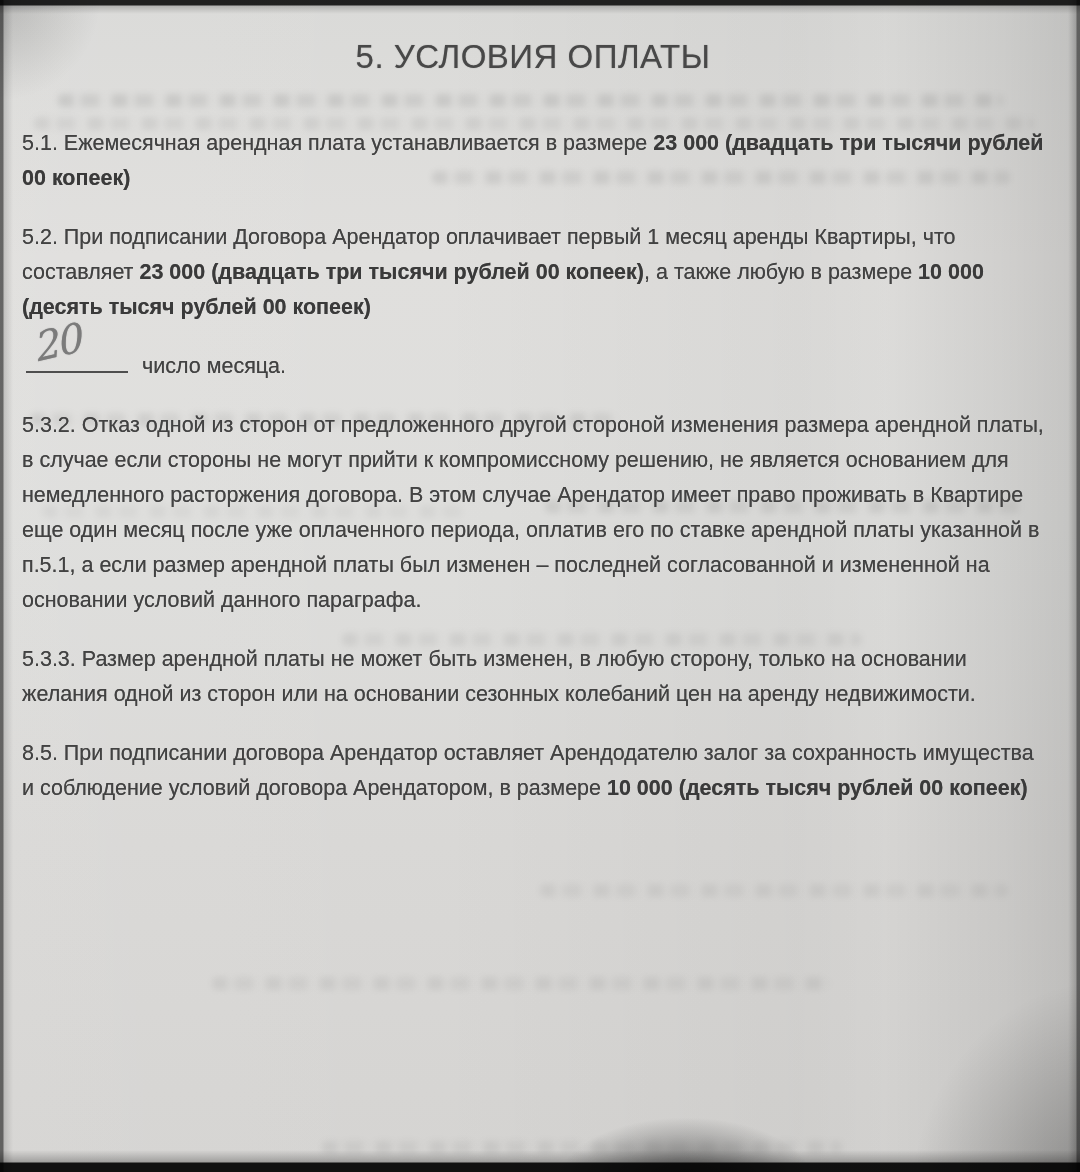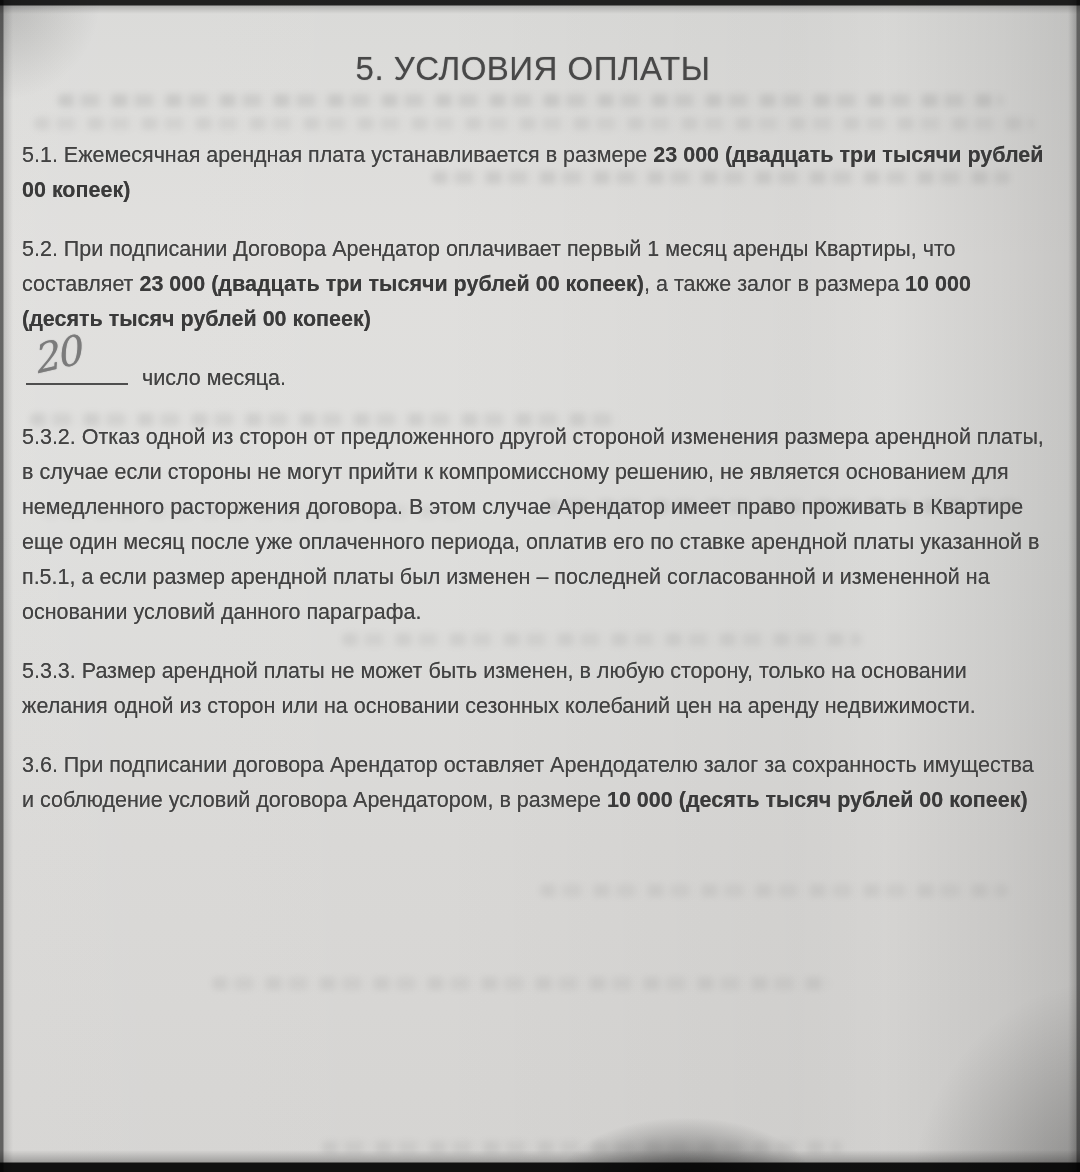--- a/index.html
+++ b/index.html
@@ -24,21 +24,21 @@
       radial-gradient(ellipse 270px 330px at 102% 104%, rgba(0,0,0,.30), rgba(0,0,0,0) 72%),
       
       radial-gradient(circle 140px at 0% 0%, rgba(0,0,0,.16), rgba(0,0,0,0) 72%),
       
       linear-gradient(90deg, rgba(255,255,255,.05) 0%, rgba(0,0,0,0) 40%, rgba(0,0,0,.03) 74%, rgba(0,0,0,.015) 82%, rgba(0,0,0,.07) 93%, rgba(0,0,0,.12) 100%),
       
       linear-gradient(180deg, #dadad8 0%, #e0dfdd 22%, #dededc 45%, #d9d8d6 72%, #d5d4d2 100%);
   }
   .content{
     position:absolute; inset:0;
-    padding:32px 36px 0 22px;
+    padding:20px 36px 0 22px;
     box-sizing:border-box;
   }
   .doc-title{
     margin:18px 0 50px 0;
     text-align:center;
     font-size:33px;
     font-weight:400;
     letter-spacing:.5px;
     color:#484848;
     text-shadow:0 0 1px rgba(80,80,80,.6);
@@ -96,20 +96,20 @@
   <div class="ghost" style="top:633px;left:342px;width:520px;opacity:.34"></div>
   <div class="ghost" style="top:884px;left:540px;width:468px;opacity:.3"></div>
   <div class="ghost" style="top:977px;left:212px;width:618px;opacity:.32"></div>
   <div class="ghost" style="top:1141px;left:322px;width:520px;opacity:.34"></div>
 
   <div class="content">
     <h1 class="doc-title">5. УСЛОВИЯ ОПЛАТЫ</h1>
 
     <div class="clauses">
         <p><span>5.1. Ежемесячная арендная плата устанавливается в размере </span><span class="b">23 000 (двадцать три тысячи рублей 00 копеек)</span></p>
-        <p><span>5.2. При подписании Договора Арендатор оплачивает первый 1 месяц аренды Квартиры, что составляет </span><span class="b">23 000 (двадцать три тысячи рублей 00 копеек)</span><span>, а также залог в размера </span><span class="b">10 000 (десять тысяч рублей 00 копеек)</span></p>
+        <p><span>5.2. При подписании Договора Арендатор оплачивает первый 1 месяц аренды Квартиры, что составляет </span><span class="b">23 000 (двадцать три тысячи рублей 00 копеек)</span><span>, а также любую в размере </span><span class="b">10 000 (десять тысяч рублей 00 копеек)</span></p>
         <p><span class="blank"><span class="handwritten">20</span></span> <span>число месяца.</span></p>
         <p><span>5.3.2. Отказ одной из сторон от предложенного другой стороной изменения размера арендной платы, в случае если стороны не могут прийти к компромиссному решению, не является основанием для немедленного расторжения договора. В этом случае Арендатор имеет право проживать в Квартире еще один месяц после уже оплаченного периода, оплатив его по ставке арендной платы указанной в п.5.1, а если размер арендной платы был изменен – последней согласованной и измененной на основании условий данного параграфа.</span></p>
         <p><span>5.3.3. Размер арендной платы не может быть изменен, в любую сторону, только на основании желания одной из сторон или на основании сезонных колебаний цен на аренду недвижимости.</span></p>
-        <p><span>3.6. При подписании договора Арендатор оставляет Арендодателю залог за сохранность имущества и соблюдение условий договора Арендатором, в размере </span><span class="b">10 000 (десять тысяч рублей 00 копеек)</span></p>
+        <p><span>8.5. При подписании договора Арендатор оставляет Арендодателю залог за сохранность имущества и соблюдение условий договора Арендатором, в размере </span><span class="b">10 000 (десять тысяч рублей 00 копеек)</span></p>
       </div>
   </div>
 </div>
 
 </body></html>

